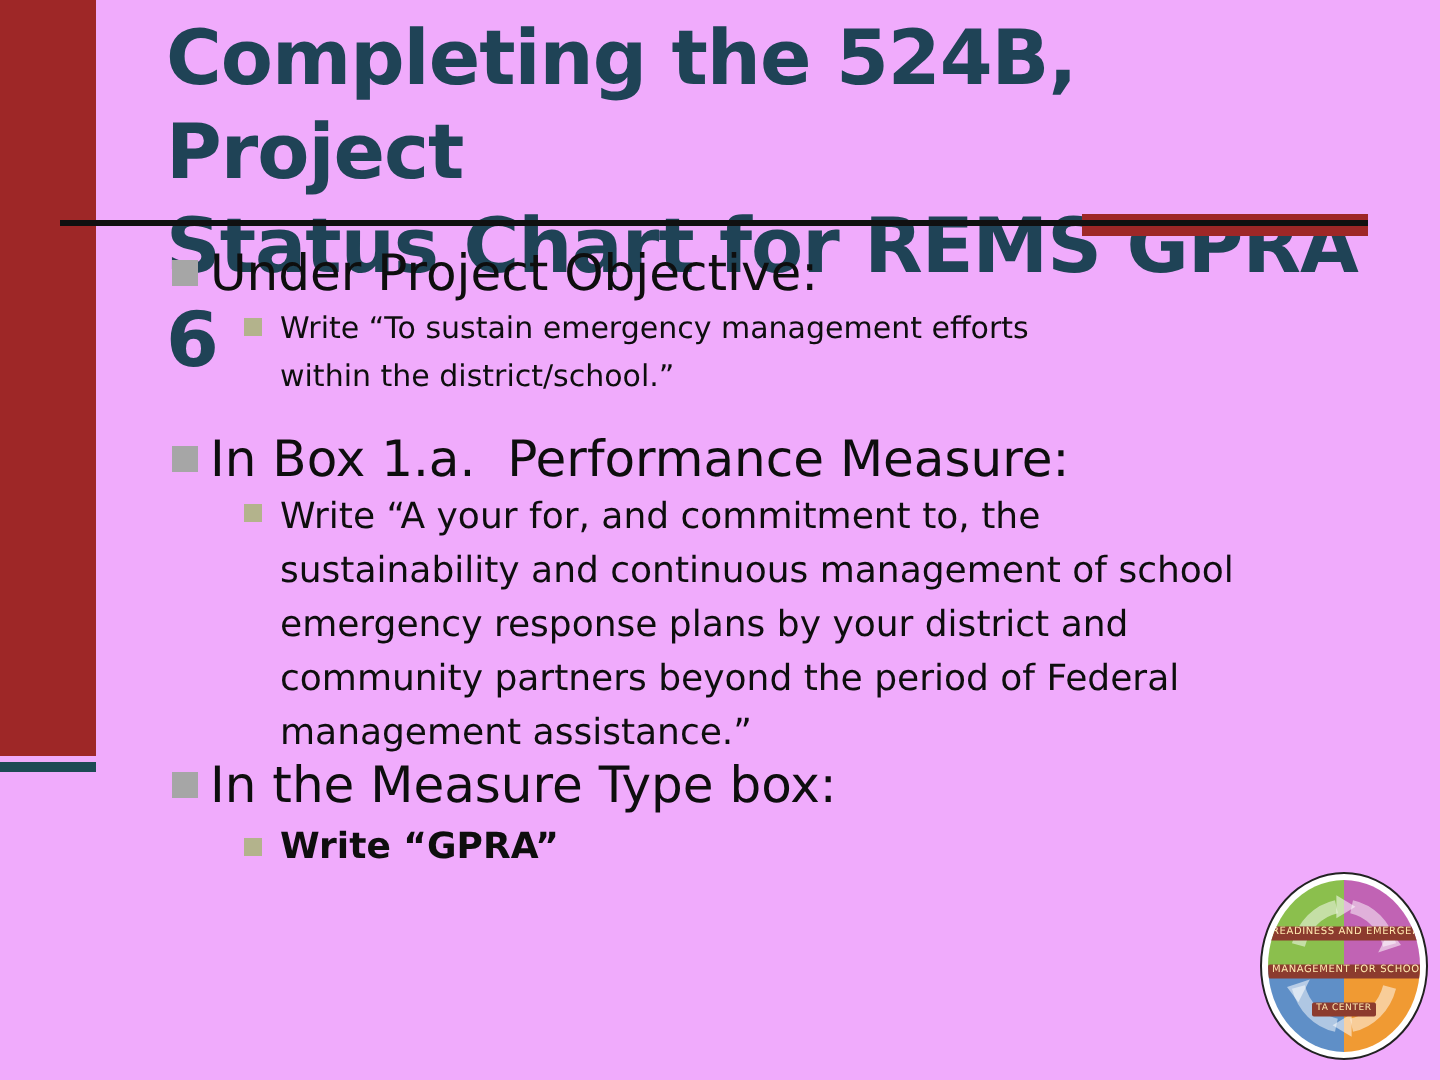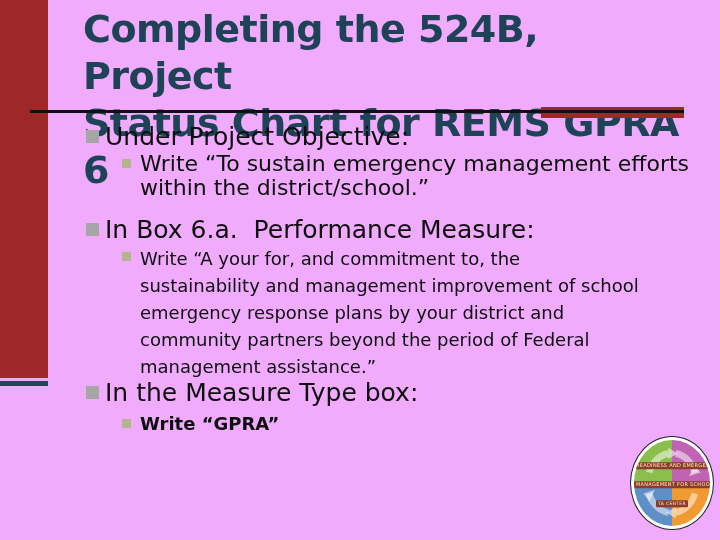--- a/index.html
+++ b/index.html
@@ -83,21 +83,21 @@
     align-items: flex-start;
     margin-left: 36px;
     margin-top: 2px;
   }
   .sub-sq {
     flex: 0 0 9px;
     width: 9px; height: 9px;
     margin: 7px 9px 0 0;
     background: #B3B38C;
   }
-  .sub-text { font-size: 22px; line-height: 24px; }
+  .sub-text { font-size: 15px; line-height: 24px; }
   .section-2 { margin-top: 17px; }
   .section-2 .sub-text { font-size: 18px; line-height: 27px; }
   .section-3 { }
   .section-3 .sub-row { margin-top: 6px; font-weight: bold; }
   .section-3 .sub-text { font-size: 18px; line-height: 24px; }
 
   
   .logo {
     position: absolute;
     left: 630px; top: 436px;
@@ -171,27 +171,27 @@
         <span class="sub-text">
           <div>Write “To sustain emergency management efforts</div>
           <div>within the district/school.”</div>
         </span>
       </div>
     </div>
 
     <div class="section section-2">
       <div class="bullet-row">
         <span class="bullet-sq"></span>
-        <span class="bullet-label">In Box 6.a.  Performance Measure:</span>
+        <span class="bullet-label">In Box 1.a.  Performance Measure:</span>
       </div>
       <div class="sub-row">
         <span class="sub-sq"></span>
         <span class="sub-text">
           <div>Write “A your for, and commitment to, the</div>
-          <div>sustainability and management improvement of school</div>
+          <div>sustainability and continuous management of school</div>
           <div>emergency response plans by your district and</div>
           <div>community partners beyond the period of Federal</div>
           <div>management assistance.”</div>
         </span>
       </div>
     </div>
 
     <div class="section section-3">
       <div class="bullet-row">
         <span class="bullet-sq"></span>

